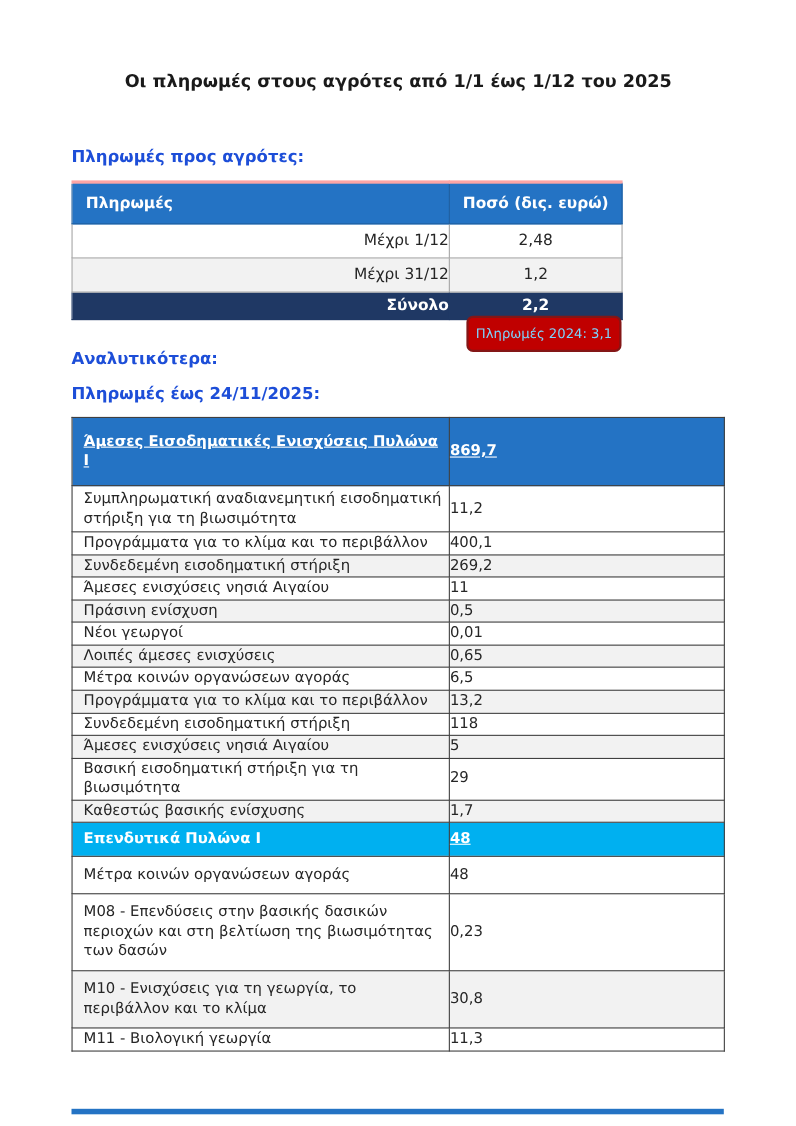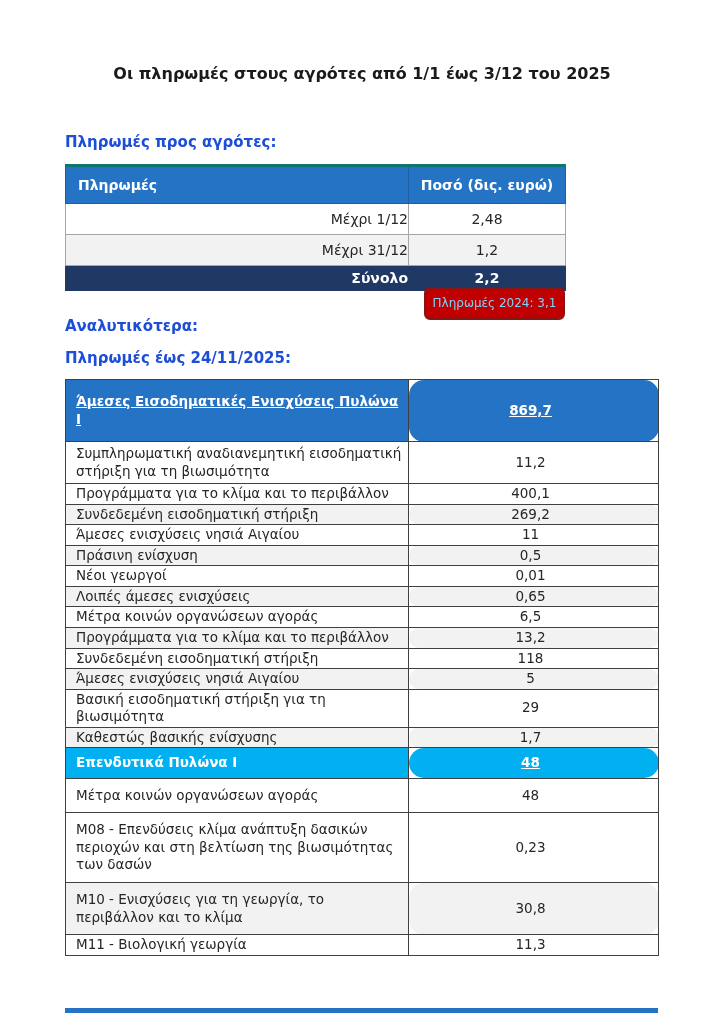--- a/index.html
+++ b/index.html
@@ -11,60 +11,60 @@
     position:absolute;top:64px;left:0;width:724px;text-align:center;
     font-size:16px;font-weight:bold;color:#1a1a1a;
   }
   .section-heading{position:absolute;font-size:15px;font-weight:bold;color:#1d4ed8;}
   .h-payments{top:133px;left:65px;}
   .h-detail{top:317px;left:65px;}
   .h-until{top:349px;left:65px;}
 
   
   table{border-collapse:collapse;table-layout:fixed;}
-  #summary-table{position:absolute;top:164px;left:65px;width:500px;border-top:3px solid #0f766e;}
+  #summary-table{position:absolute;top:164px;left:65px;width:500px;border-top:3px solid #fca5a5;}
   #summary-table th,#summary-table td{border:1px solid #A6A6A6;font-size:14px;text-align:right;}
   #summary-table th{background:#2473C4;color:#ffffff;text-align:left;padding:10px 0 10px 12px;border-color:#1F5FA0;}
   #summary-table th.c-value{text-align:center;padding-left:0;}
   #summary-table td{padding:7px 0 7px 12px;}
   #summary-table td.c-value{text-align:center;padding-left:0;}
   #summary-table col.label-col{width:343px;}
   #summary-table col.value-col{width:157px;}
   #summary-table tr.row-gray td{background:#F2F2F2;}
   #summary-table tr.row-navy td{background:#1F3864;color:#ffffff;font-weight:bold;padding-top:4px;padding-bottom:4px;border-color:#1F3864;}
 
   
   .badge{
     position:absolute;top:287px;left:424px;width:141px;height:33px;box-sizing:border-box;
     background:#C00000;border:2px solid #841616;border-radius:6px;
     color:#7dd3fc;font-size:12px;text-align:center;line-height:28px;
   }
 
   
   #detail-table{position:absolute;top:379px;left:65px;width:593px;}
   #detail-table td{border:1px solid #404040;font-size:13.5px;line-height:1.3;padding:1px 6px 1px 10px;}
-  #detail-table td.c-value{text-align:center;padding-left:0;border-radius:15px;}
+  #detail-table td.c-value{padding-left:0;}
   #detail-table col.label-col{width:343px;}
   #detail-table col.value-col{width:250px;}
   #detail-table tr.row-gray td{background:#F2F2F2;}
   #detail-table tr.row-2line td{padding-top:3px;padding-bottom:3px;}
   #detail-table tr.row-blue td{background:#2473C4;color:#ffffff;font-weight:bold;padding-top:13px;padding-bottom:13px;}
   #detail-table tr.row-cyan td{background:#00B0F0;color:#ffffff;font-weight:bold;padding-top:6px;padding-bottom:6px;margin-left:35px;}
   #detail-table tr.row-orange td{background:#FFC000;color:#ffffff;font-weight:bold;padding-top:6px;padding-bottom:6px;}
   #detail-table tr.row-tall td{padding-top:8px;padding-bottom:8px;}
   .u{text-decoration:underline;}
 
   .bottom-bar{position:absolute;top:1008px;left:65px;width:593px;height:5px;background:#2473C4;}
 </style>
 </head>
 <body>
 
 <div class="page">
 
-  <div class="doc-title">Οι πληρωμές στους αγρότες από 1/1 έως 3/12 του 2025</div>
+  <div class="doc-title">Οι πληρωμές στους αγρότες από 1/1 έως 1/12 του 2025</div>
 
   <div class="section-heading h-payments">Πληρωμές προς αγρότες:</div>
 
   <table id="summary-table">
     <colgroup>
         <col class="label-col">
         <col class="value-col">
       </colgroup>
     <thead>
       <tr>
@@ -157,21 +157,21 @@
         </tr>
         <tr class="row-cyan">
           <td class="c-label">Επενδυτικά Πυλώνα Ι</td>
           <td class="c-value"><span class="u">48</span></td>
         </tr>
         <tr class="row-white row-tall">
           <td class="c-label">Μέτρα κοινών οργανώσεων αγοράς</td>
           <td class="c-value">48</td>
         </tr>
         <tr class="row-white row-2line row-tall">
-          <td class="c-label">M08 - Επενδύσεις κλίμα ανάπτυξη δασικών περιοχών και στη βελτίωση της βιωσιμότητας των δασών</td>
+          <td class="c-label">M08 - Επενδύσεις στην βασικής δασικών περιοχών και στη βελτίωση της βιωσιμότητας των δασών</td>
           <td class="c-value">0,23</td>
         </tr>
         <tr class="row-gray row-2line row-tall">
           <td class="c-label">M10 - Ενισχύσεις για τη γεωργία, το περιβάλλον και το κλίμα</td>
           <td class="c-value">30,8</td>
         </tr>
         <tr class="row-white">
           <td class="c-label">M11 - Βιολογική γεωργία</td>
           <td class="c-value">11,3</td>
         </tr>

